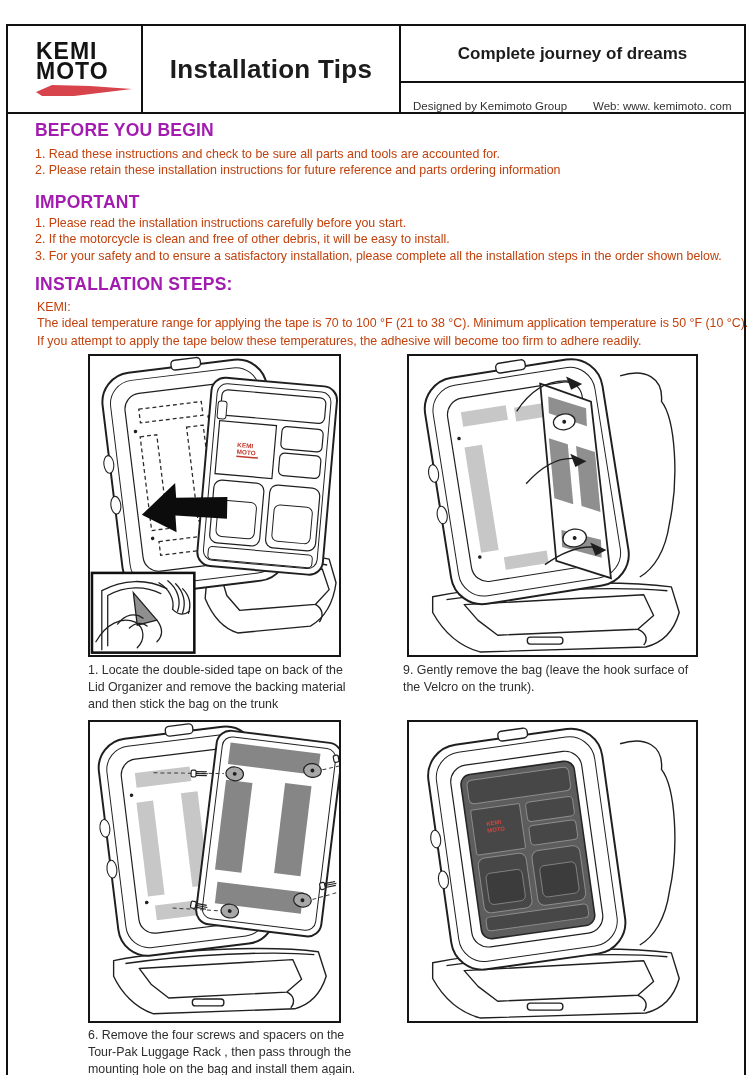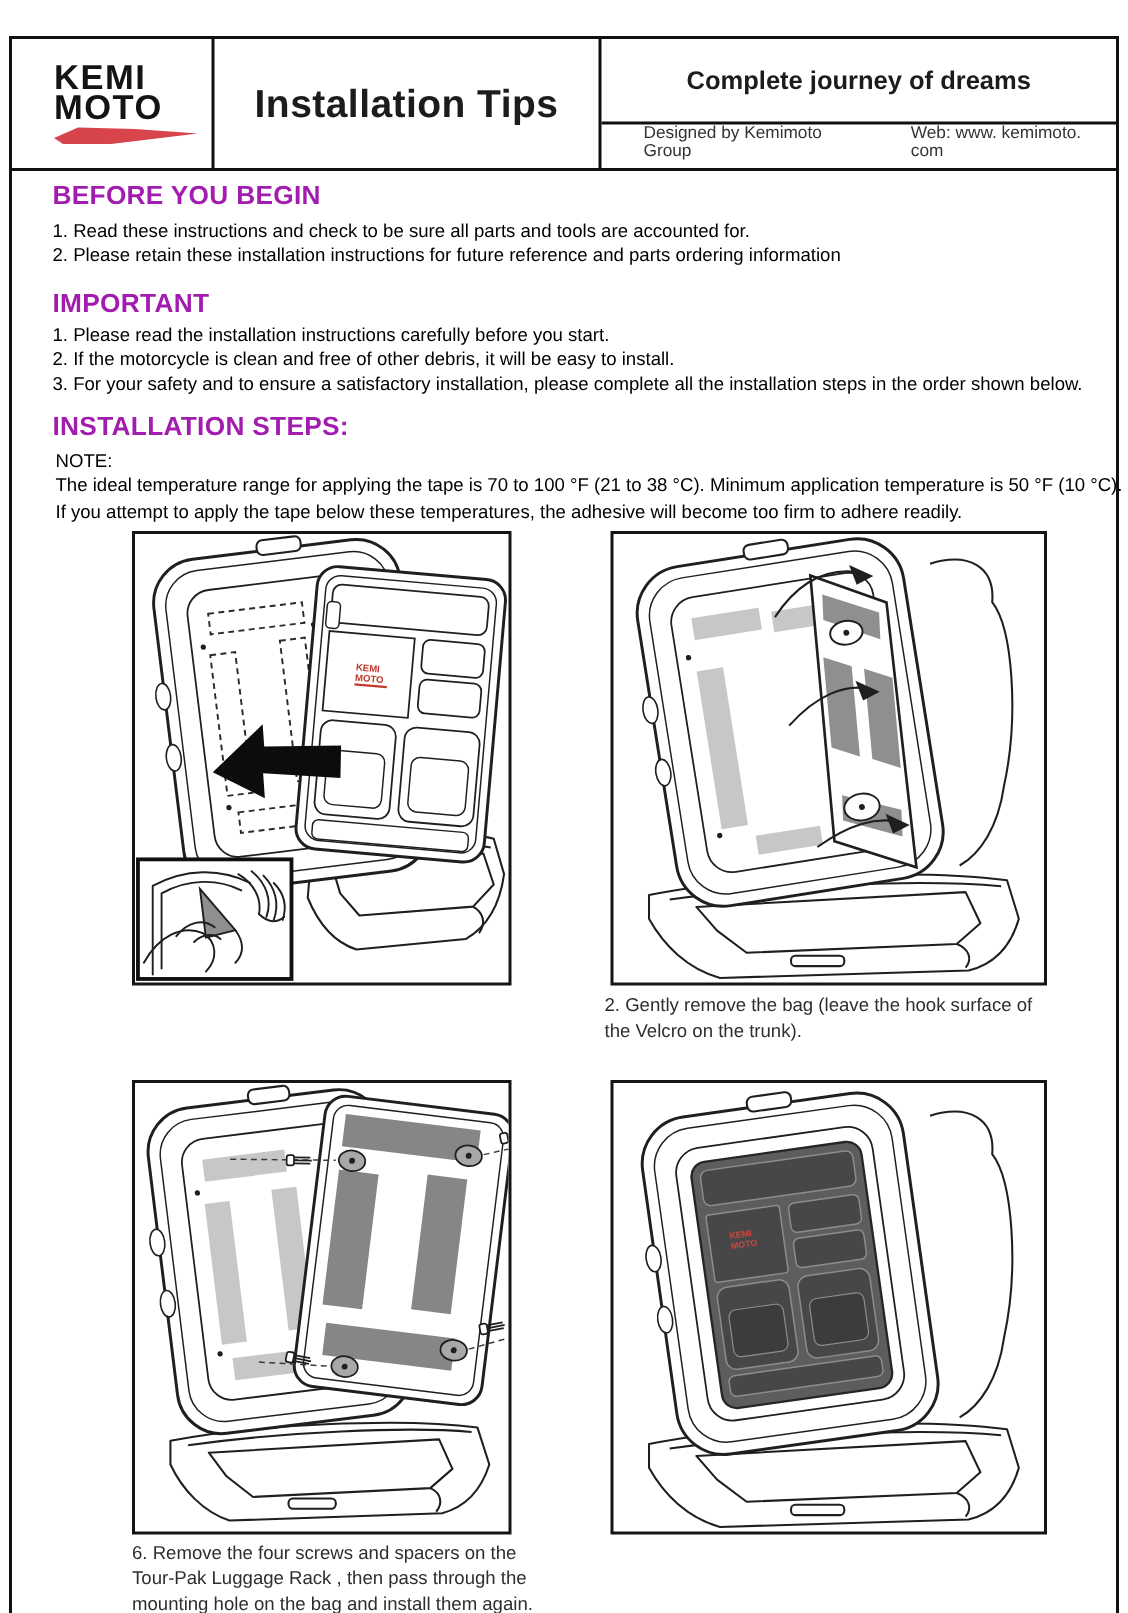--- a/index.html
+++ b/index.html
@@ -12,24 +12,24 @@
   .logo-cell{width:135px;box-sizing:border-box;border-right:2px solid #101010;display:flex;
              flex-direction:column;justify-content:center;padding-left:28px;}
   .logo-text{font-size:23px;font-weight:800;line-height:20px;letter-spacing:1px;color:#141414;}
   .logo-swoosh{margin-top:3px;}
   .title-cell{width:258px;box-sizing:border-box;border-right:2px solid #101010;display:flex;
               align-items:center;justify-content:center;text-align:center;}
   .doc-title{font-size:26px;font-weight:800;color:#1c1c1c;letter-spacing:0.3px;}
   .right-cell{flex:1;display:flex;flex-direction:column;border-radius:29px;}
   .tagline-row{height:57px;box-sizing:border-box;border-bottom:2px solid #101010;display:flex;
                align-items:center;justify-content:center;font-size:17px;font-weight:800;color:#1c1c1c;}
-  .credits-row{flex:1;display:flex;align-items:flex-start;padding-left:28px;gap:26px;font-size:11.5px;color:#333;}
+  .credits-row{flex:1;display:flex;align-items:flex-end;padding-left:12px;gap:26px;font-size:11.5px;color:#333;}
   
   .h2{position:absolute;font-size:17.5px;font-weight:800;color:#a21caf;letter-spacing:0.2px;}
-  .bodyline{position:absolute;font-size:12.4px;color:#000000;white-space:nowrap;}
+  .bodyline{position:absolute;font-size:12.4px;color:#c2410c;white-space:nowrap;}
   
   .panel{position:absolute;box-sizing:border-box;border:2px solid #151515;background:#fff;}
   .caption{position:absolute;font-size:12.4px;line-height:17px;color:#2e2e2e;}
   svg{display:block;}
 </style>
 </head>
 <body>
 
 <div class="page">
   <div class="frame">
@@ -57,21 +57,21 @@
     <div class="h2" style="left:27px;top:94px;">BEFORE YOU BEGIN</div>
     <div class="bodyline" style="left:27px;top:121px;">1. Read these instructions and check to be sure all parts and tools are accounted for.</div>
     <div class="bodyline" style="left:27px;top:137px;">2. Please retain these installation instructions for future reference and parts ordering information</div>
 
     <div class="h2" style="left:27px;top:166px;">IMPORTANT</div>
     <div class="bodyline" style="left:27px;top:190px;">1. Please read the installation instructions carefully before you start.</div>
     <div class="bodyline" style="left:27px;top:206px;">2. If the motorcycle is clean and free of other debris, it will be easy to install.</div>
     <div class="bodyline" style="left:27px;top:223px;">3. For your safety and to ensure a satisfactory installation, please complete all the installation steps in the order shown below.</div>
 
     <div class="h2" style="left:27px;top:248px;">INSTALLATION STEPS:</div>
-    <div class="bodyline" style="left:29px;top:274px;">NOTE:</div>
+    <div class="bodyline" style="left:29px;top:274px;">KEMI:</div>
     <div class="bodyline" style="left:29px;top:290px;">The ideal temperature range for applying the tape is 70 to 100 °F (21 to 38 °C). Minimum application temperature is 50 °F (10 °C).</div>
     <div class="bodyline" style="left:29px;top:308px;">If you attempt to apply the tape below these temperatures, the adhesive will become too firm to adhere readily.</div>
 
     <div class="panel" style="left:80px;top:328px;width:253px;height:303px;">
       <svg viewBox="0 0 253 303" width="249" height="299">
 
         <g fill="#fff" stroke="#1f1f1f" stroke-width="1.4" stroke-linejoin="round">
           <path d="M120 212 C150 203 214 199 243 206 L250 230 C247 252 238 266 224 274 L150 281 C134 276 124 263 117 246 Z"></path>
           <path d="M127 216 C168 209 216 207 241 212" fill="none"></path>
           <path d="M133 223 L236 216 L243 237 L229 252 L152 258 L139 243 Z"></path>
@@ -190,21 +190,22 @@
           </g>
           <g fill="#1f1f1f">
             <polygon points="190,39 175,29 178,43"></polygon>
             <polygon points="182,117 167,107 170,121"></polygon>
             <polygon points="188,209 173,199 176,213"></polygon>
           </g>
         </g>
       </svg>
     </div>
 
-    <div class="caption" style="left:395px;top:636px;width:292px;">2. Gently remove the bag (leave the hook surface of the Velcro on the trunk).</div>
+    <div class="caption" style="left:80px;top:636px;width:268px;">1. Locate the double-sided tape on back of the Lid Organizer and remove the backing material and then stick the bag on the trunk</div>
+    <div class="caption" style="left:395px;top:636px;width:292px;">9. Gently remove the bag (leave the hook surface of the Velcro on the trunk).</div>
 
     <div class="panel" style="left:80px;top:694px;width:253px;height:303px;">
       <svg viewBox="0 0 253 303" width="249" height="299">
         <g fill="#fff" stroke="#1f1f1f" stroke-width="1.4" stroke-linejoin="round">
           <path d="M24 242 C80 231 180 226 232 233 L240 258 C234 277 223 287 208 291 L64 296 C46 290 32 275 24 258 Z"></path>
           <path d="M36 245 C100 236 185 232 228 236" fill="none"></path>
           <path d="M50 250 L206 241 L215 261 L200 274 L80 280 L62 266 Z"></path>
           <path d="M200 274 C207 277 209 284 204 290" fill="none"></path>
           <rect x="104" y="281" width="32" height="7" rx="3"></rect>
         </g>

